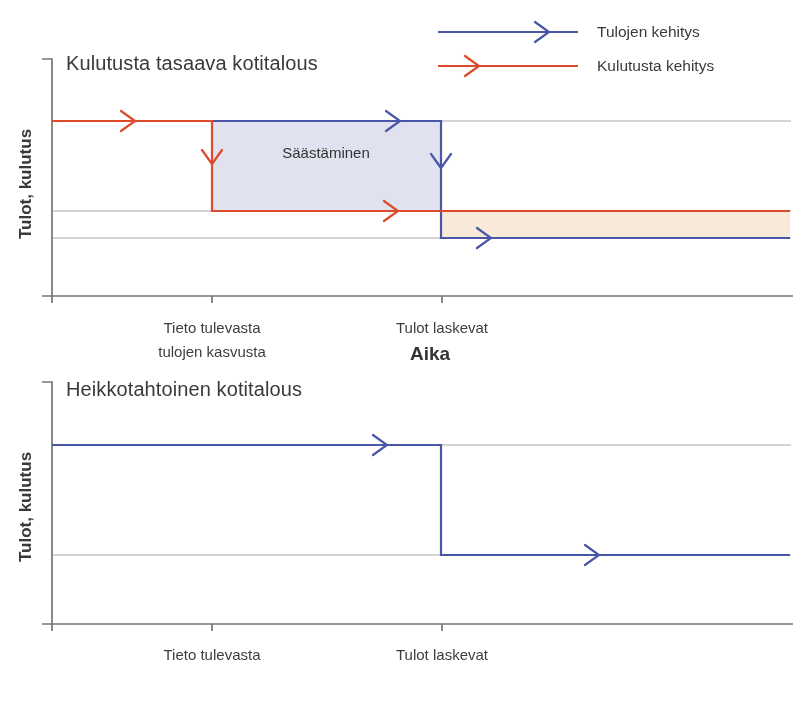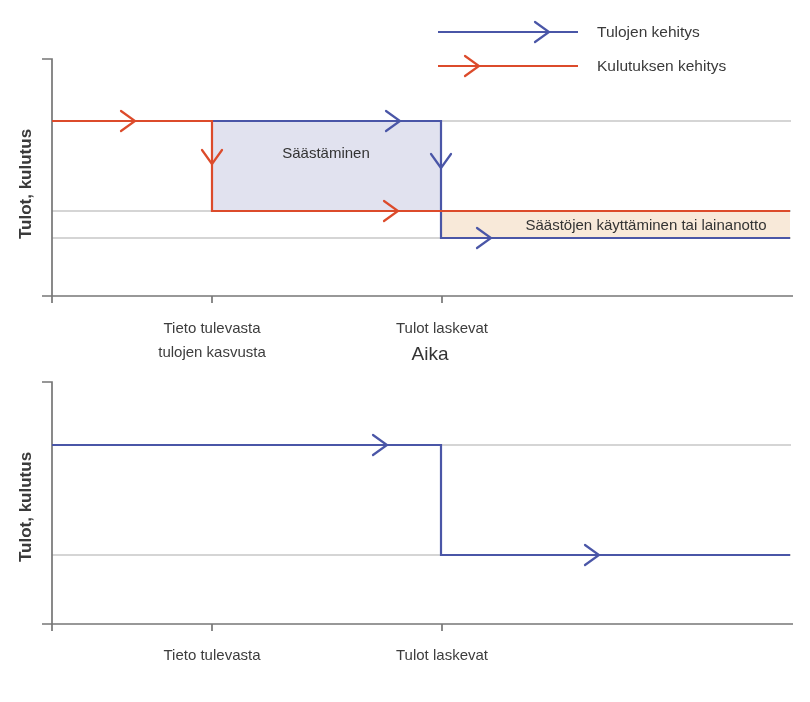--- a/index.html
+++ b/index.html
@@ -18,21 +18,21 @@
   #p2-ylabel{left:26px;top:507px;}
   .region-label{font-size:15px;color:#333333;transform:translate(-50%,-50%);}
   #p1-region1{left:326px;top:152px;}
   #p1-region2{left:646px;top:224px;}
   .tick-label{font-size:15px;line-height:24px;text-align:center;transform:translateX(-50%);
               white-space:pre-line;color:#3d3d3d;}
   #p1-tick1{left:212px;top:316px;}
   #p1-tick2{left:442px;top:316px;}
   #p2-tick1{left:212px;top:643px;}
   #p2-tick2{left:442px;top:643px;}
-  .xlabel{font-size:19px;font-weight:400;transform:translateX(-50%);color:#333333;}
+  .xlabel{font-size:19px;font-weight:700;transform:translateX(-50%);color:#333333;}
   #p1-xlabel{left:430px;top:343px;}
   #p2-xlabel{left:430px;top:671px;}
 </style>
 </head>
 <body>
 
 <div class="fig">
   <svg id="chart-svg" width="810" height="702" viewBox="0 0 810 702">
       <rect x="212" y="121" width="229" height="90" fill="#e1e2ef"></rect>
       <rect x="441" y="211" width="349" height="27" fill="#f8e9d9"></rect>
@@ -60,28 +60,29 @@
       <path d="M 431 154 L 441 168 L 451 154" fill="none" stroke="#4a56a7" stroke-width="2.2" stroke-linecap="round" stroke-linejoin="miter"></path>
       <path d="M 384 201 L 398 211 L 384 221" fill="none" stroke="#dc4b2b" stroke-width="2.2" stroke-linecap="round" stroke-linejoin="miter"></path>
       <path d="M 477 228 L 491 238 L 477 248" fill="none" stroke="#4a56a7" stroke-width="2.2" stroke-linecap="round" stroke-linejoin="miter"></path>
       <path d="M 373 435 L 387 445 L 373 455" fill="none" stroke="#4a56a7" stroke-width="2.2" stroke-linecap="round" stroke-linejoin="miter"></path>
       <path d="M 585 545 L 599 555 L 585 565" fill="none" stroke="#4a56a7" stroke-width="2.2" stroke-linecap="round" stroke-linejoin="miter"></path>
       <path d="M 535 22 L 549 32 L 535 42" fill="none" stroke="#4a56a7" stroke-width="2.2" stroke-linecap="round" stroke-linejoin="miter"></path>
       <path d="M 465 56 L 479 66 L 465 76" fill="none" stroke="#dc4b2b" stroke-width="2.2" stroke-linecap="round" stroke-linejoin="miter"></path>
     </svg>
 
   <div class="t legend-label" id="legend-l1">Tulojen kehitys</div>
-  <div class="t legend-label" id="legend-l2">Kulutuksen kehitys</div>
+  <div class="t legend-label" id="legend-l2">Kulutusta kehitys</div>
 
+  <div class="t panel-title" id="p1-title">Kulutusta tasaava kotitalous</div>
   <div class="t ylabel" id="p1-ylabel">Tulot, kulutus</div>
   <div class="t region-label" id="p1-region1">Säästäminen</div>
-  <div class="t region-label" id="p1-region2">Säästöjen käyttäminen tai lainanotto</div>
   <div class="t tick-label" id="p1-tick1">Tieto tulevasta
 tulojen kasvusta</div>
   <div class="t tick-label" id="p1-tick2">Tulot laskevat</div>
   <div class="t xlabel" id="p1-xlabel">Aika</div>
 
+  <div class="t panel-title" id="p2-title">Heikkotahtoinen kotitalous</div>
   <div class="t ylabel" id="p2-ylabel">Tulot, kulutus</div>
   <div class="t tick-label" id="p2-tick1">Tieto tulevasta
 tulojen kasvusta</div>
   <div class="t tick-label" id="p2-tick2">Tulot laskevat</div>
   <div class="t xlabel" id="p2-xlabel">Aika</div>
 </div>
 
 </body></html>

